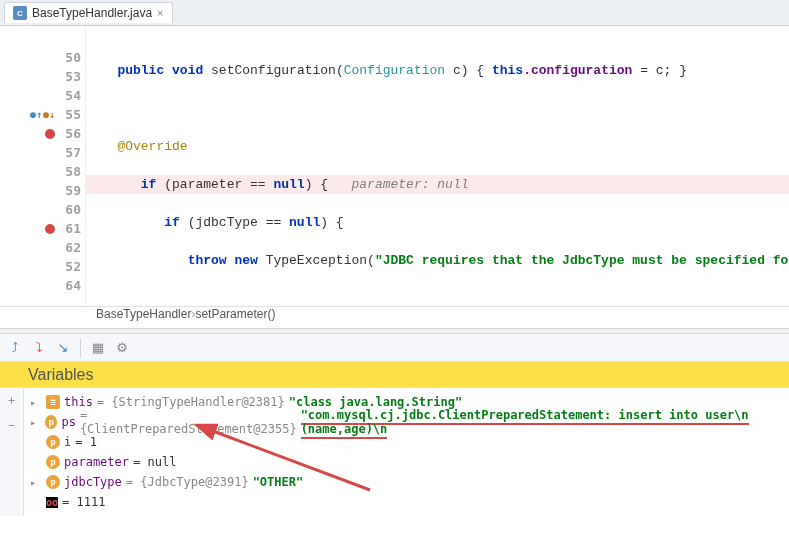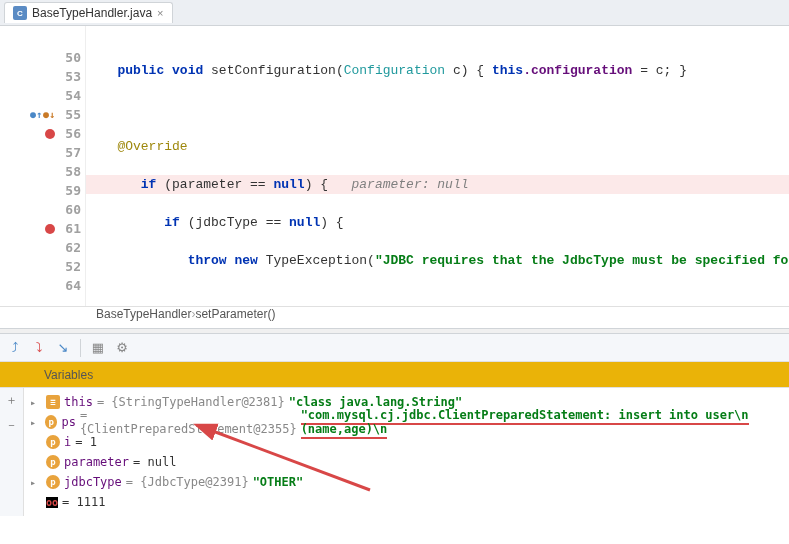--- a/index.html
+++ b/index.html
@@ -23,21 +23,21 @@
   .str { color: #067d17; font-weight: bold;}
   .fld { color: #660e7a; font-weight: bold;}
   .ann { color: #9e880d; }
   .cmt { color: #808080; font-style: italic; }
   .breadcrumb { height: 22px; border-top:1px solid #e0e0e0; background:#fff; display:flex; align-items:flex-start; padding-left: 96px; font-size:12px; color:#555; }
   .breadcrumb span.sep { color:#aaa; }
   .splitter { height: 6px; background:#f0f0f0; border-top:1px solid #d0d4d8; border-bottom:1px solid #d0d4d8;}
   .debug-toolbar { height: 28px; background:#f5f7fa; display:flex; align-items:center; padding-left:4px; gap:2px; border-bottom:1px solid #e0e0e0;}
   .tbtn { width:22px; height:22px; display:flex; align-items:center; justify-content:center; color:#4a88c7; font-size:13px; cursor:pointer;}
   .tsep { width:1px; height:18px; background:#d0d4d8; margin:0 4px;}
-  .vars-header { height:26px; background:#eab308; border-bottom:1px solid #e0e0e0; display:flex; align-items:center; padding-left:44px; font-size:12px; color:#555;}
+  .vars-header { height:26px; background:#fde047; border-bottom:1px solid #e0e0e0; display:flex; align-items:center; padding-left:28px; font-size:16px; color:#555;}
   .vars-body { display:flex; }
   .vars-gutter { width:24px; background:#f5f7fa; border-right:1px solid #e0e0e0; display:flex; flex-direction:column; align-items:center; padding-top:4px; gap:8px;}
   .vars-gutter .gbtn { font-size:12px; color:#7a7a7a; cursor:pointer;}
   .vars-tree { flex:1; padding:4px 0; font-family: "Segoe UI", monospace; font-size:12px;}
   .vrow { height:20px; display:flex; align-items:center; padding-left:6px; gap:4px;}
   .expander { width:12px; color:#888; font-size:10px;}
   .vicon { width:14px; height:14px; border-radius:50%; display:flex; align-items:center; justify-content:center; font-size:9px; font-weight:bold; color:#fff;}
   .ic-self { background:#e8a33d; border-radius:2px;}
   .ic-p { background:#e8a33d;}
   .ic-oo { background:#000000; color:#d84747; font-size:10px; font-weight:bold;}

